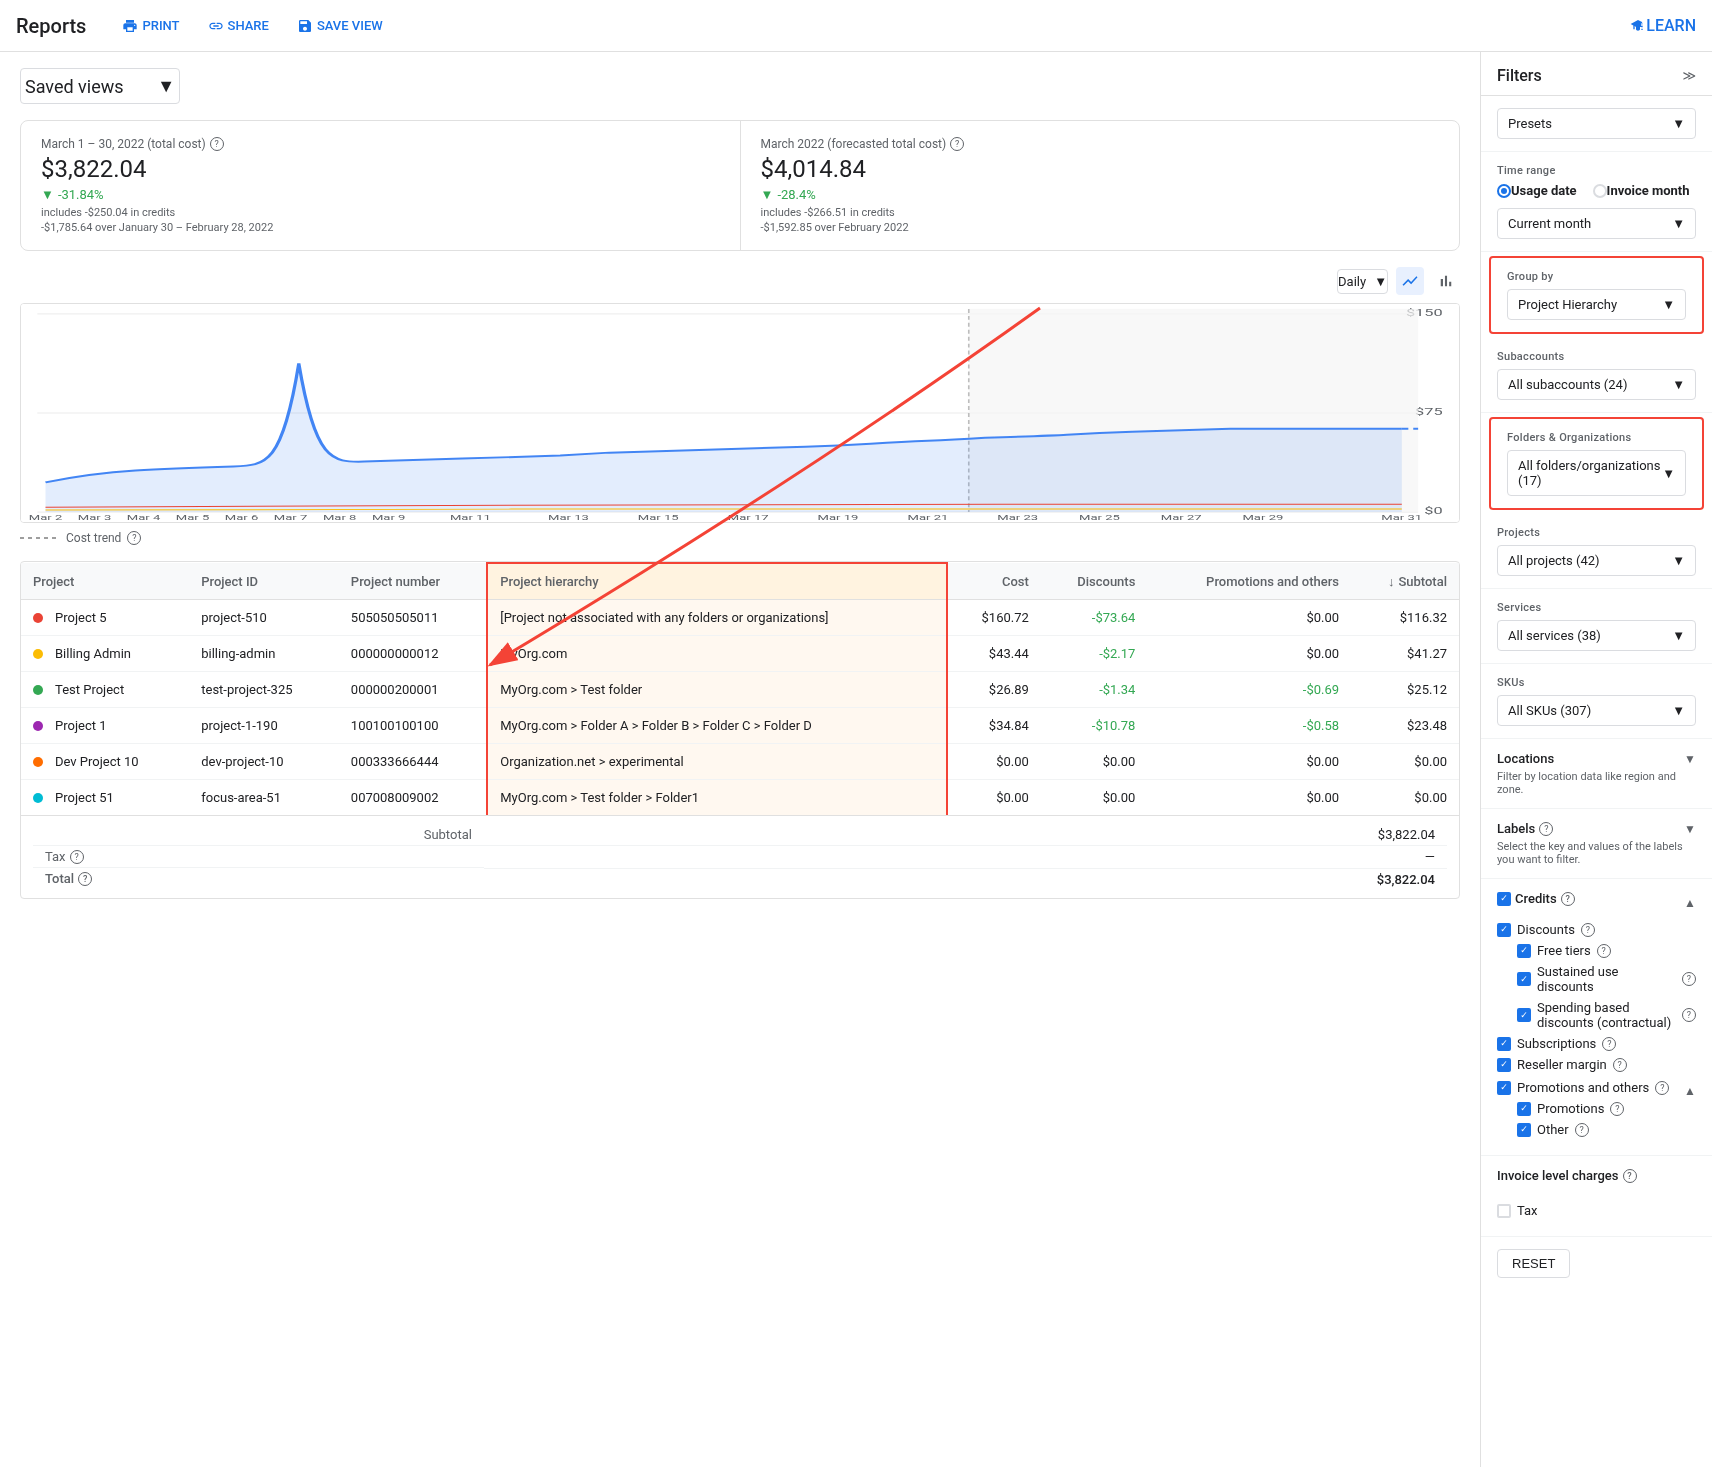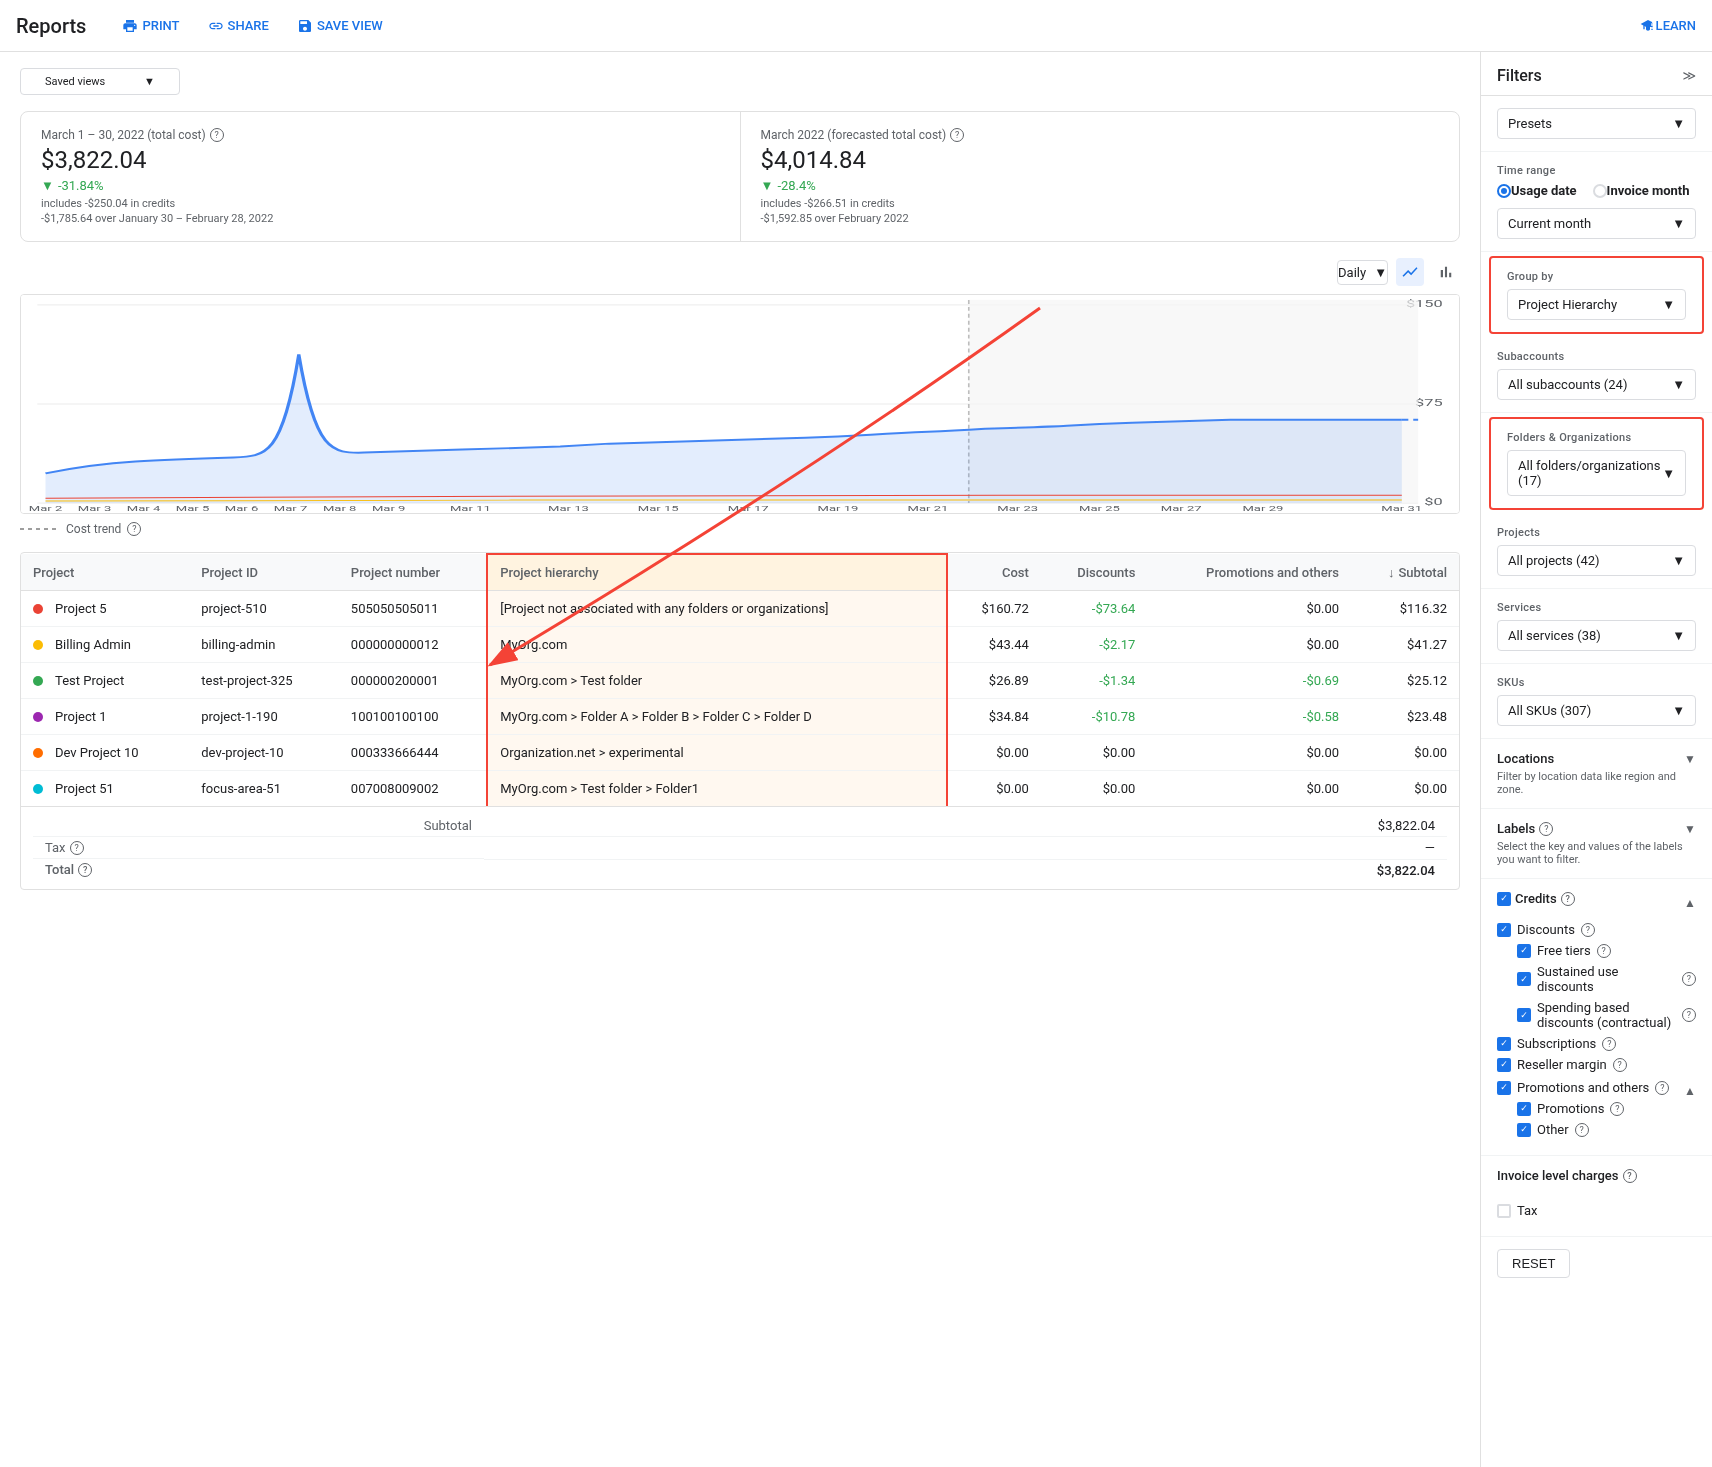--- a/index.html
+++ b/index.html
@@ -5,30 +5,30 @@
     * { box-sizing: border-box; margin: 0; padding: 0; }
     body { font-family: 'Google Sans', Roboto, Arial, sans-serif; font-size: 13px; background: #f8f9fa; color: #202124; }
 
     
     .app-container { display: flex; flex-direction: column; height: 1467px; width: 1712px; background: #fdba74; }
     .top-bar { display: flex; align-items: center; padding: 10px 16px; border-bottom: 1px solid #e0e0e0; background: #fff; height: 52px; gap: 12px; }
     .top-bar-title { font-size: 20px; font-weight: 500; color: #202124; margin-right: 16px; }
     .top-bar-btn { display: flex; align-items: center; gap: 4px; color: #1a73e8; font-size: 13px; font-weight: 500; cursor: pointer; padding: 4px 8px; border-radius: 4px; }
     .top-bar-btn svg { width: 16px; height: 16px; fill: #1a73e8; }
     .spacer { flex: 1; }
-    .learn-btn { display: flex; align-items: center; color: #1a73e8; font-size: 13px; font-weight: 500; cursor: pointer; }
+    .learn-btn { display: flex; align-items: center; color: #1a73e8; font-size: 16px; font-weight: 500; cursor: pointer; }
 
     .main-area { display: flex; flex: 1; overflow: hidden; }
 
     
     .content-area { flex: 1; padding: 16px 20px; overflow-y: auto; background: #fff; }
 
     
     .saved-views-row { margin-bottom: 16px; }
-    .saved-views-select { display: flex; align-items: center; gap: 6px; border: 1px solid #dadce0; border-radius: 4px; padding: 6px 24px; cursor: pointer; font-size: 11px; color: #202124; background: #fff; width: 160px; justify-content: space-between; }
+    .saved-views-select { display: flex; align-items: center; gap: 6px; border: 1px solid #dadce0; border-radius: 4px; padding: 6px 4px; cursor: pointer; font-size: 18px; color: #202124; background: #fff; width: 160px; justify-content: space-between; }
 
     
     .summary-row { display: flex; gap: 0; border: 1px solid #e0e0e0; border-radius: 8px; margin-bottom: 16px; overflow: hidden; }
     .summary-card { flex: 1; padding: 16px 20px; border-right: 1px solid #e0e0e0; }
     .summary-card:last-child { border-right: none; }
     .summary-label { font-size: 12px; color: #5f6368; margin-bottom: 4px; display: flex; align-items: center; gap: 4px; }
     .summary-amount { font-size: 24px; font-weight: 400; color: #202124; margin-bottom: 4px; }
     .summary-change { font-size: 13px; color: #34a853; display: flex; align-items: center; gap: 4px; margin-bottom: 4px; }
     .summary-sub { font-size: 11px; color: #5f6368; }
     .summary-sub2 { font-size: 11px; color: #5f6368; margin-top: 2px; }

